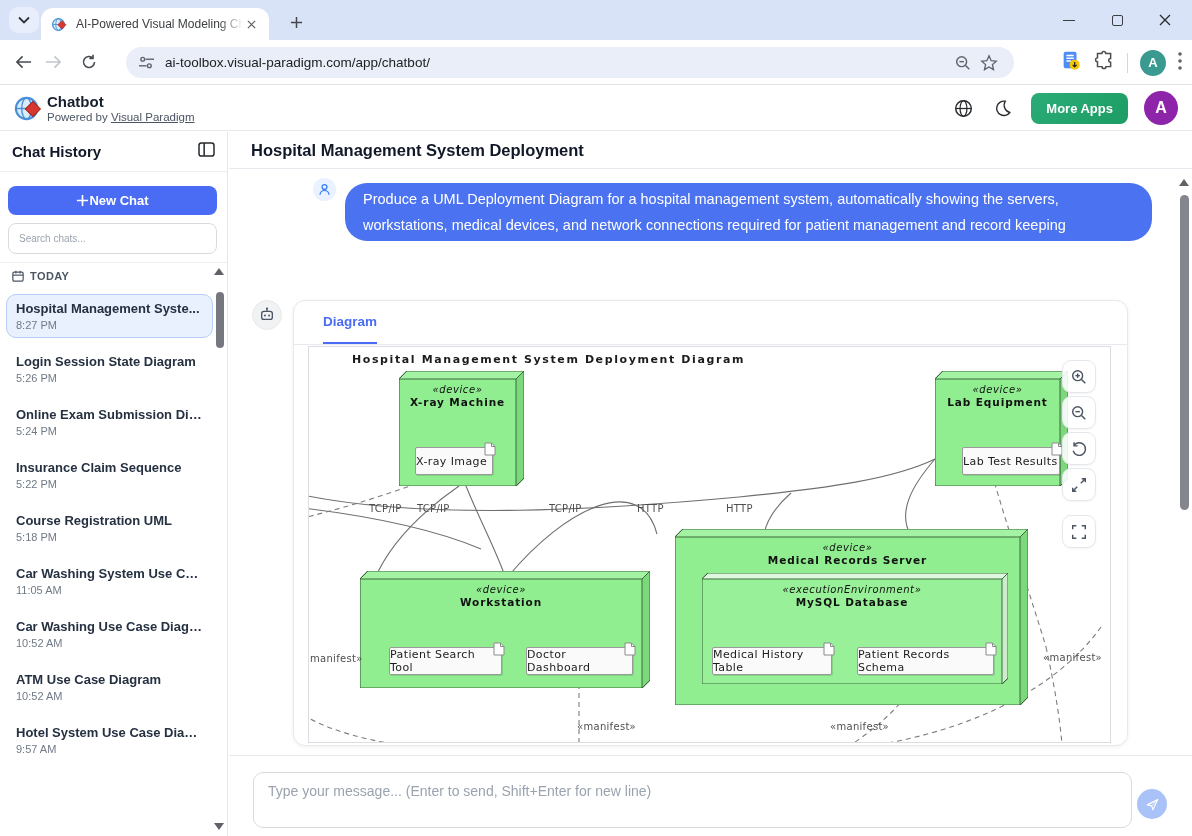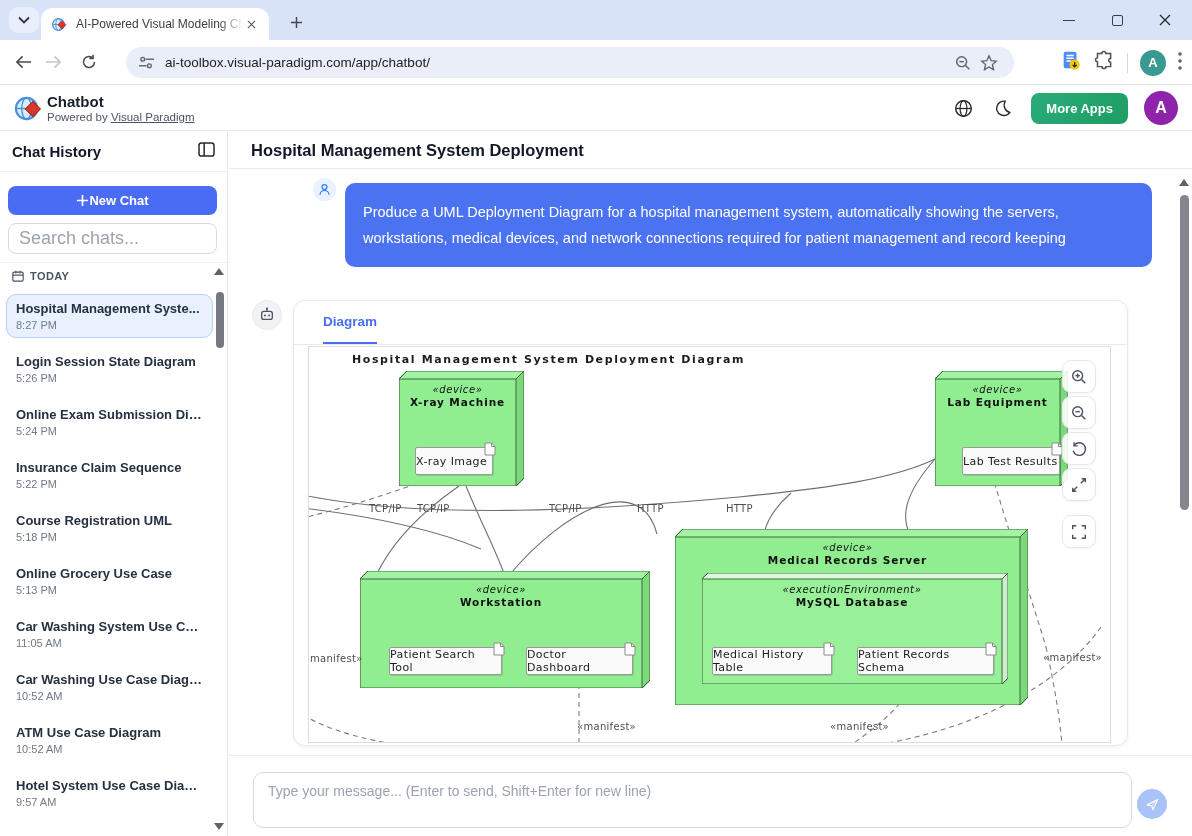--- a/index.html
+++ b/index.html
@@ -40,21 +40,21 @@
   .appbar-right { position:absolute; right:14px; display:flex; align-items:center; gap:16px; }
   .hdr-ico { width:24px; height:24px; display:flex; align-items:center; justify-content:center; }
   .more-apps { background:linear-gradient(135deg,#2bab77,#1d9d64); color:#fff; font-size:13px; font-weight:bold; border:none; border-radius:8px; padding:8px 15px; cursor:pointer; }
   .hdr-avatar { width:34px; height:34px; border-radius:50%; background:#8e24aa; color:#fff; font-size:16px; font-weight:bold; display:flex; align-items:center; justify-content:center; }
 
   
   .sidebar { position:absolute; left:0; top:132px; width:228px; bottom:0; background:#fff; border-right:1px solid #e5e7eb; }
   .sb-head { height:40px; display:flex; align-items:center; justify-content:space-between; padding:0 12px; border-bottom:1px solid #eceef1; }
   .sb-title { font-size:15px; font-weight:bold; color:#111827; }
   .new-chat { position:absolute; left:8px; right:10px; top:54px; height:29px; background:#4a6cf5; border:none; border-radius:8px; color:#fff; font-size:13px; font-weight:bold; display:flex; align-items:center; justify-content:center; cursor:pointer; font-family:inherit; }
-  .sb-search { position:absolute; left:8px; right:10px; top:91px; height:31px; border:1px solid #d7dbe0; border-radius:8px; font-size:18px; padding:0 10px; color:#374151; font-family:inherit; outline:none; }
+  .sb-search { position:absolute; left:8px; right:10px; top:91px; height:31px; border:1px solid #d7dbe0; border-radius:8px; font-size:10px; padding:0 10px; color:#374151; font-family:inherit; outline:none; }
   .sb-search::placeholder { color:#9ca3af; }
   .sb-div { position:absolute; left:0; right:0; top:130px; height:1px; background:#eceef1; }
   .sb-section { position:absolute; left:12px; top:138px; display:flex; align-items:center; gap:6px; font-size:11px; font-weight:bold; color:#4b5563; letter-spacing:0.4px; }
   .chat-list { position:absolute; left:0; right:10px; top:158px; bottom:0; overflow:hidden; padding:4px 4px 0 6px; }
   .chat-item { padding:6px 9px; margin-bottom:9px; border-radius:10px; border:1px solid transparent; cursor:pointer; }
   .chat-item.sel { background:#e9f0fe; border-color:#b6cef9; }
   .chat-item-title { font-size:13px; font-weight:bold; color:#253041; white-space:nowrap; overflow:hidden; text-overflow:ellipsis; }
   .chat-item-time { font-size:11px; color:#707a87; margin-top:3px; }
   .sb-scroll-up { position:absolute; right:3px; top:136px; }
   .sb-scroll-thumb { position:absolute; right:3px; top:160px; width:8px; height:56px; background:#75797f; border-radius:4px; }
@@ -62,21 +62,21 @@
   .tri-up { width:0; height:0; border-left:5px solid transparent; border-right:5px solid transparent; border-bottom:7px solid #5f6368; }
   .tri-down { width:0; height:0; border-left:5px solid transparent; border-right:5px solid transparent; border-top:7px solid #5f6368; }
 
   
   .main { position:absolute; left:229px; top:132px; right:0; bottom:0; background:#fff; }
   .page-title-bar { height:37px; border-bottom:1px solid #e7e9ee; display:flex; align-items:center; padding-left:22px; }
   .page-title { font-size:16.5px; font-weight:bold; color:#111827; }
   .chat-area { position:absolute; left:0; right:0; top:38px; bottom:81px; overflow:hidden; }
 
   .user-avatar { position:absolute; left:84px; top:8px; width:23px; height:23px; border-radius:50%; background:#eaf1ff; display:flex; align-items:center; justify-content:center; }
-  .bubble { position:absolute; left:116px; top:13px; width:807px; background:#4b72f0; border-radius:10px; padding:16px 18px; color:#fff; font-size:14.5px; line-height:26px; }
+  .bubble { position:absolute; left:116px; top:13px; width:807px; background:#4b72f0; border-radius:22px; padding:3px 18px; color:#fff; font-size:14.5px; line-height:26px; }
 
   .bot-avatar { position:absolute; left:23px; top:130px; width:30px; height:30px; border-radius:50%; background:#f0f2f4; border:1px solid #e6e8eb; display:flex; align-items:center; justify-content:center; }
   .card { position:absolute; left:64px; top:130px; width:835px; height:446px; background:#fff; border:1px solid #e7e9ee; border-radius:12px; box-shadow:0 1px 4px rgba(16,24,40,0.06); overflow:hidden; }
   .tabs-row { height:44px; border-bottom:1px solid #e7e9ee; display:flex; align-items:stretch; gap:32px; padding-left:29px; }
   .ctab { display:flex; align-items:center; font-size:13.5px; color:#4b5563; cursor:pointer; border-bottom:2px solid transparent; }
   .ctab.active { color:#4a6cf5; border-bottom-color:#4a6cf5; font-weight:bold; }
 
   .canvas { position:absolute; left:14px; top:45px; width:803px; height:397px; background:#fff; border:1px solid #dadde2; overflow:hidden; }
   .dg { font-family:"DejaVu Sans", sans-serif; }
   .dg-title { position:absolute; left:43px; top:6px; font-size:11px; font-weight:bold; letter-spacing:1.6px; color:#1c1c1c; }
@@ -277,24 +277,20 @@
       <div class="chat-item-title">Online Exam Submission Dia...</div>
       <div class="chat-item-time">5:24 PM</div>
     </div>
     <div class="chat-item">
       <div class="chat-item-title">Insurance Claim Sequence</div>
       <div class="chat-item-time">5:22 PM</div>
     </div>
     <div class="chat-item">
       <div class="chat-item-title">Course Registration UML</div>
       <div class="chat-item-time">5:18 PM</div>
-    </div>
-    <div class="chat-item">
-      <div class="chat-item-title">Online Grocery Use Case</div>
-      <div class="chat-item-time">5:13 PM</div>
     </div>
     <div class="chat-item">
       <div class="chat-item-title">Car Washing System Use Case</div>
       <div class="chat-item-time">11:05 AM</div>
     </div>
     <div class="chat-item">
       <div class="chat-item-title">Car Washing Use Case Diagr...</div>
       <div class="chat-item-time">10:52 AM</div>
     </div>
     <div class="chat-item">

